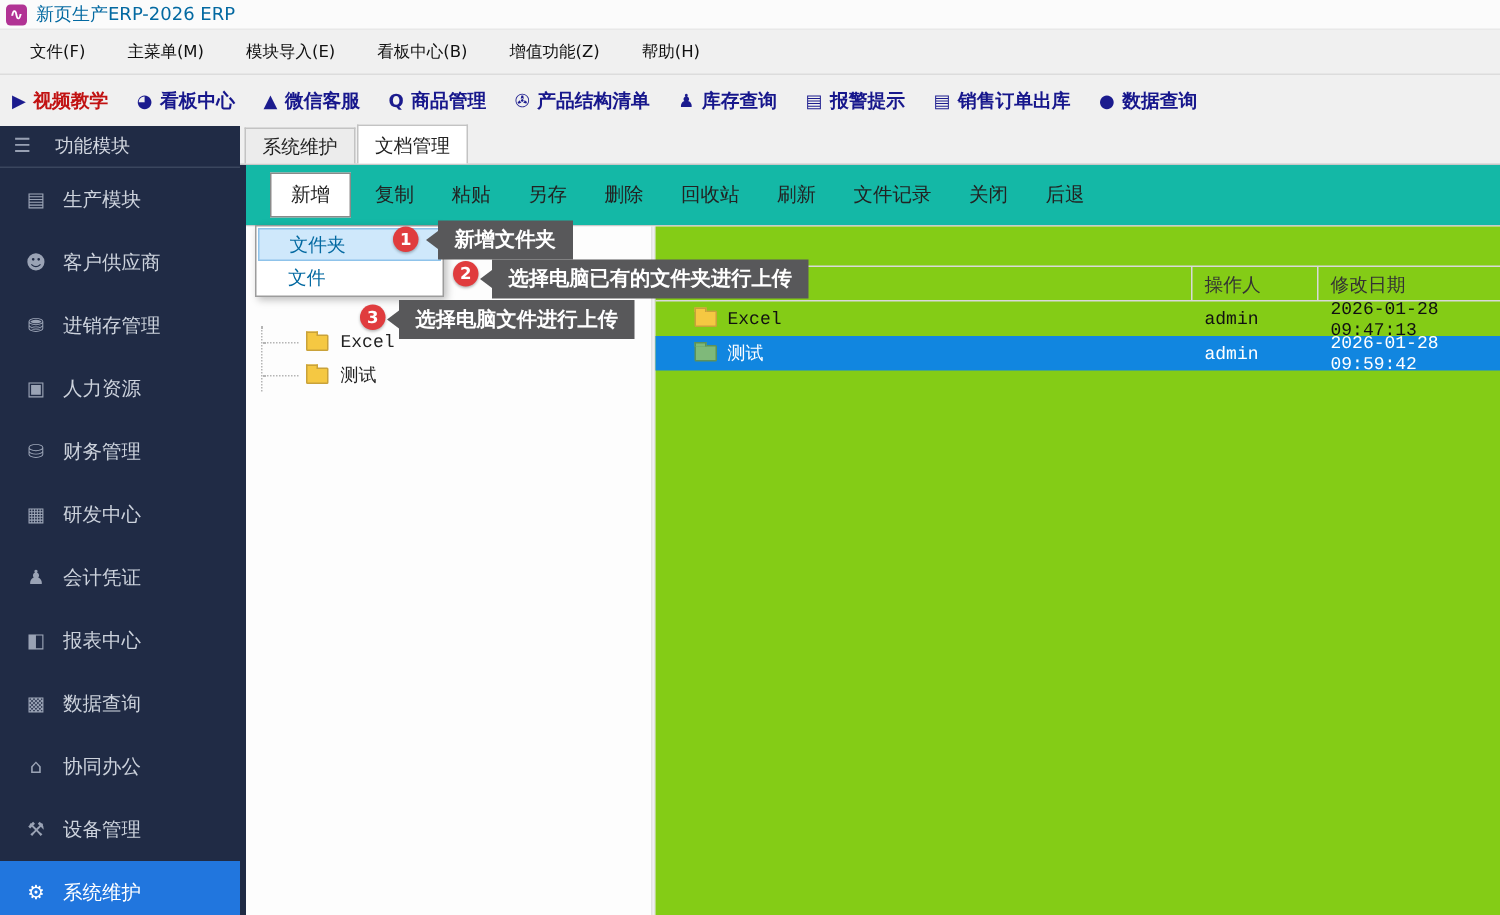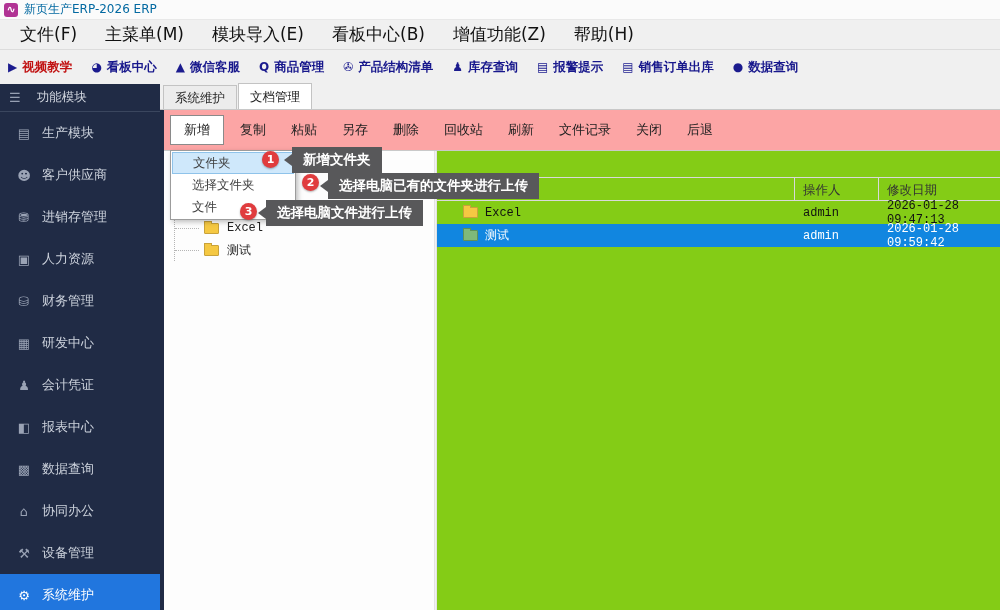--- a/index.html
+++ b/index.html
@@ -10,21 +10,21 @@
   
   .titlebar { position:absolute; top:0; left:0; width:1000px; height:20px; background:#fbfbfb;
               display:flex; align-items:center; padding-left:4px; border-bottom:1px solid #e8e8e8; }
   .applogo { width:14px; height:14px; background:#b13394; color:#fff; border-radius:3px;
              font-size:11px; line-height:14px; text-align:center; margin-right:6px; font-weight:bold; }
   .apptitle { font-size:12px; color:#0369a1; }
 
   
   .menubar { position:absolute; top:20px; left:0; width:1000px; height:30px; background:#f0f0f0;
              display:flex; align-items:center; padding-left:6px; border-bottom:1px solid #dcdcdc; }
-  .menubar .mitem { padding:0 14px; font-size:17px; color:#111; cursor:default; }
+  .menubar .mitem { padding:0 14px; font-size:11px; color:#111; cursor:default; }
 
   
   .quickbar { position:absolute; top:50px; left:0; width:1000px; height:34px; background:#f0f0f0;
               display:flex; align-items:center; padding-left:8px; }
   .qitem { display:flex; align-items:center; margin-right:19px; font-size:12.5px; font-weight:600;
            color:#17178c; cursor:pointer; white-space:nowrap; }
   .qitem .qicon { color:#1b1b8e; margin-right:5px; font-size:12px; font-weight:bold; }
   .qitem.red { color:#c11212; }
 
   
@@ -41,22 +41,22 @@
 
   
   .tabbar { position:absolute; top:84px; left:160px; width:840px; height:26px; background:#f0f0f0;
             border-bottom:1px solid #c8c8c8; display:flex; align-items:flex-end; padding-left:3px; }
   .tab { height:24px; line-height:23px; padding:0 11px; font-size:12.5px; color:#222;
          border:1px solid #c3c3c3; border-bottom:none; background:#ececec; cursor:pointer; margin-right:1px; }
   .tab.active { background:#fff; height:26px; line-height:25px; position:relative; z-index:2; }
 
   .navstrip { position:absolute; top:110px; left:160px; width:4px; height:500px; background:#202b45; }
 
-  .doc-toolbar { position:absolute; top:110px; left:164px; width:836px; height:40px; background:#fca5a5;
-                 display:flex; align-items:center; padding-left:6px; }
+  .doc-toolbar { position:absolute; top:110px; left:164px; width:836px; height:40px; background:#14b8a6;
+                 display:flex; align-items:center; padding-left:16px; }
   .tbtn { font-size:13px; color:#222; padding:5px 9px; margin-right:7px; cursor:pointer; white-space:nowrap; }
   .tbtn.open { border:1px solid #8a8a8a; background:#fff; padding:5px 13px; }
 
   .workspace { position:absolute; top:150px; left:164px; width:836px; height:460px;
                border-top:1px solid #c9c9c9; display:flex; }
   .treepane { width:270px; background:#fdfdfd; padding-top:66px; }
   .tree-items { margin-left:10px; border-left:1px dotted #b5b5b5; }
   .tree-item { display:flex; align-items:center; height:22px; cursor:pointer; }
   .leader { width:24px; height:1px; border-top:1px dotted #b5b5b5; margin-right:5px; }
   .splitter { width:3px; background:#f1f1f1; border-left:1px solid #e3e3e3; border-right:1px solid #e3e3e3; cursor:col-resize; }
@@ -82,21 +82,21 @@
   .folder::before { content:''; position:absolute; top:-3px; left:-1px; width:6px; height:2px;
                     background:#f5c842; border:1px solid #c9a23a; border-bottom:none; }
   .folder.green { background:#7fb97a; border-color:#5d9159; }
   .folder.green::before { background:#7fb97a; border-color:#5d9159; }
   .tree-item .folder { margin-right:0; }
   .tree-item .tlabel { margin-left:8px; font-family:"Liberation Mono", monospace; font-size:12px; }
 
   
   .dropdown { position:absolute; top:150px; left:170px; width:126px; background:#fff;
               border:1px solid #9c9c9c; box-shadow:2px 2px 5px rgba(0,0,0,.25); z-index:5; padding:1px; }
-  .dd-item { height:22px; line-height:21px; padding-left:20px; font-size:12.5px; color:#404040; cursor:pointer; }
+  .dd-item { height:22px; line-height:21px; padding-left:20px; font-size:12.5px; color:#0369a1; cursor:pointer; }
   .dd-item.selected { background:#cfe8fb; border:1px solid #8fc3ea; line-height:19px; }
 
   
   .badge { position:absolute; width:17px; height:17px; border-radius:50%; background:#e03c3e; color:#fff;
            font-size:11px; font-weight:bold; text-align:center; line-height:17px; z-index:8;
            box-shadow:0 1px 2px rgba(0,0,0,.3); }
   .tooltip { position:absolute; background:#58585a; color:#fff; font-size:13.5px; font-weight:bold;
              padding:4px 11px; white-space:nowrap; z-index:7; }
   .tooltip::before { content:''; position:absolute; left:-8px; top:50%; margin-top:-6px;
                      border:6px solid transparent; border-right:8px solid #58585a; border-left:none; }
@@ -277,21 +277,20 @@
           <span class="td-label">测试</span>
         </div>
         <div class="td op">admin</div>
         <div class="td date">2026-01-28 09:59:42</div>
       </div>
     </div>
   </div>
 
   <div class="dropdown">
     <div class="dd-item selected">文件夹</div>
-    <div class="dd-item">选择文件夹</div>
     <div class="dd-item">文件</div>
   </div>
 
   <div class="badge" id="badge1">1</div>
   <div class="badge" id="badge2">2</div>
   <div class="badge" id="badge3">3</div>
   <div class="tooltip" id="tip1">新增文件夹</div>
   <div class="tooltip" id="tip2">选择电脑已有的文件夹进行上传</div>
   <div class="tooltip" id="tip3">选择电脑文件进行上传</div>
 

